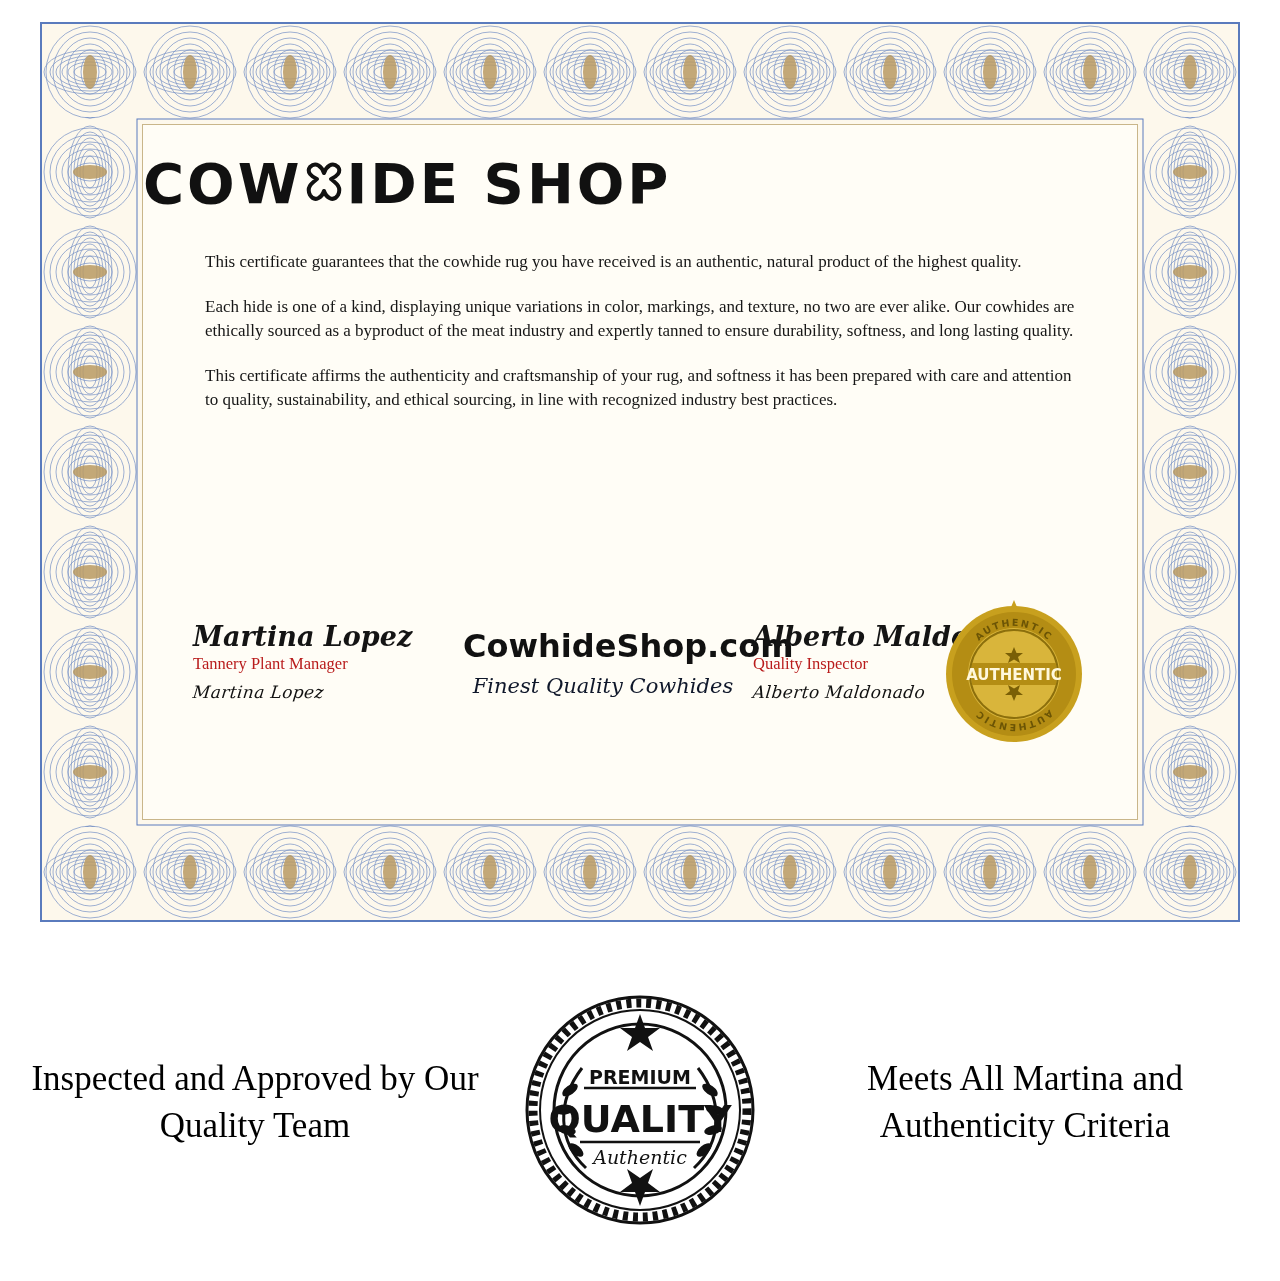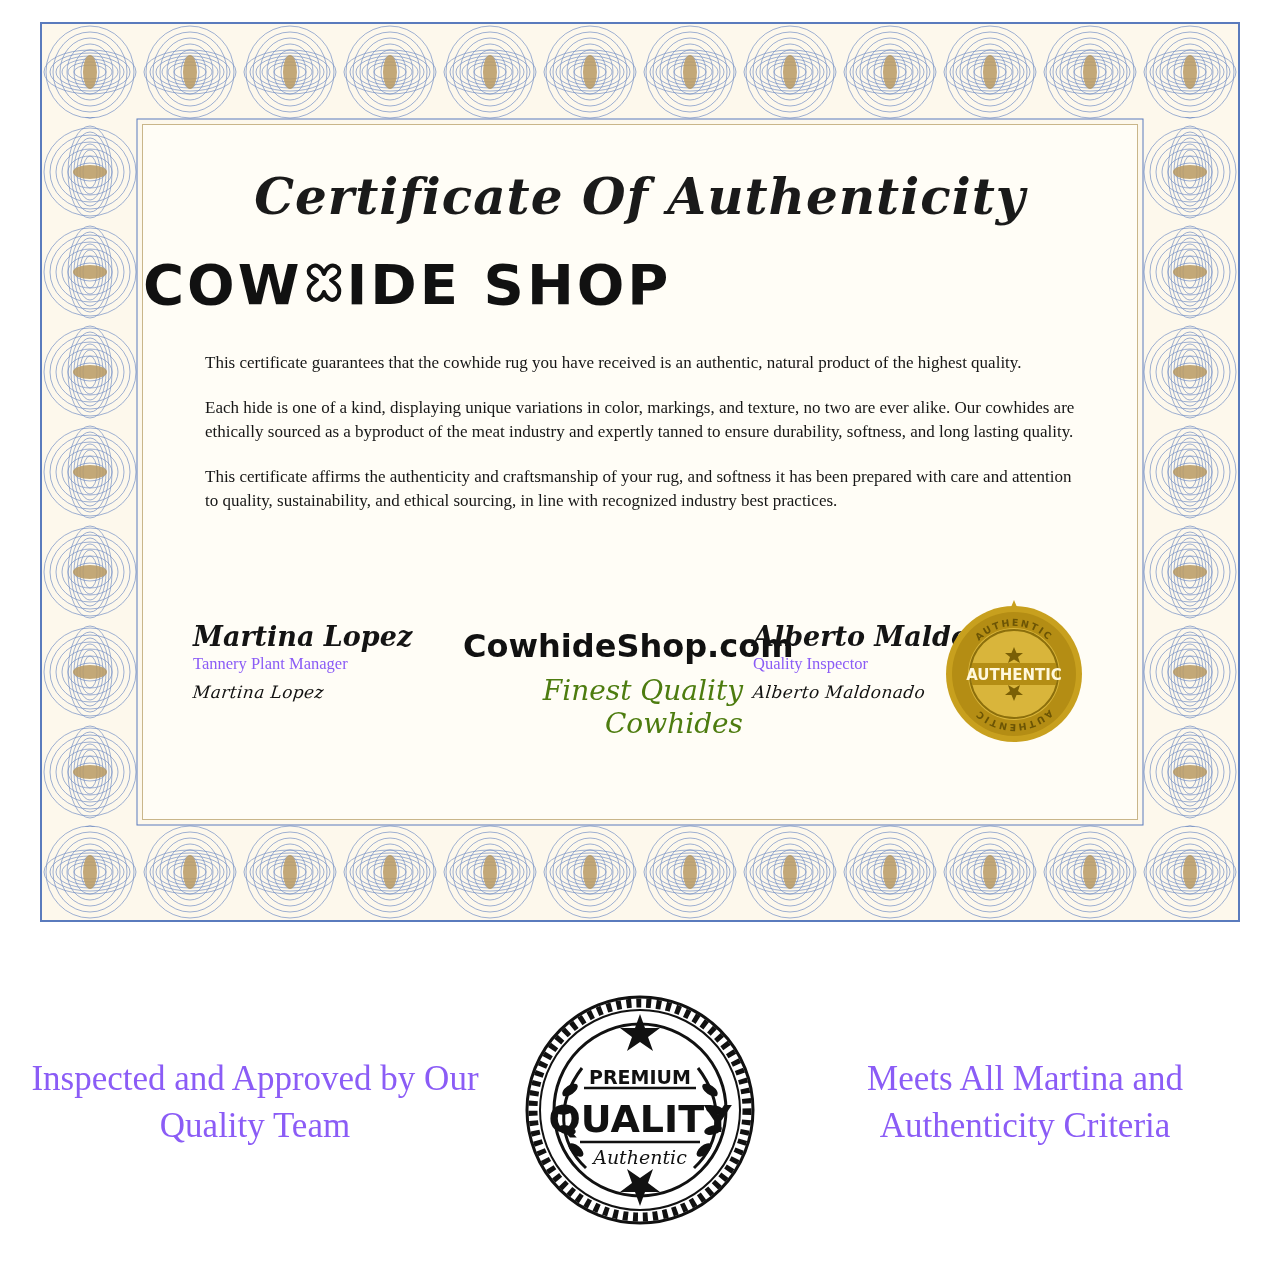--- a/index.html
+++ b/index.html
@@ -96,21 +96,21 @@
     font-family: "DejaVu Serif", serif;
     font-style: italic;
     font-weight: bold;
     font-size: 27px;
     color: #141414;
     white-space: nowrap;
   }
   .sig-role {
     font-family: "Liberation Serif", serif;
     font-size: 16.5px;
-    color: #8b5cf6;
+    color: #b91c1c;
     margin-top: 2px;
   }
   .sig-script {
     font-family: "DejaVu Serif", serif;
     font-style: italic;
     font-size: 17px;
     color: #111;
     margin-top: 8px;
     letter-spacing: 0.4px;
     transform: skewX(-6deg);
@@ -118,24 +118,23 @@
   .center-block { text-align: center; }
   .center-url {
     font-family: "DejaVu Sans", sans-serif;
     font-weight: bold;
     font-size: 32px;
     color: #111;
   }
   .center-tag {
     font-family: "DejaVu Serif", serif;
     font-style: italic;
-    font-size: 28px;
-    color: #4d7c0f;
+    font-size: 21px;
+    color: #0f172a;
     margin-top: 9px;
-    text-align: right;
   }
 
   
   .gold-seal {
     position: absolute;
     right: 18px;
     bottom: 22px;
     width: 150px;
     height: 150px;
   }
@@ -146,21 +145,21 @@
     left: 0;
     top: 960px;
     width: 1280px;
     height: 300px;
   }
   .band-text {
     position: absolute;
     font-family: "Liberation Serif", serif;
     font-size: 35px;
     line-height: 1.35;
-    color: #8b5cf6;
+    color: #000000;
     text-align: center;
     width: 470px;
   }
   .band-left { left: 20px; top: 95px; }
   .band-right { right: 20px; top: 95px; }
   .premium-badge {
     position: absolute;
     left: 520px;
     top: 30px;
     width: 240px;
@@ -219,21 +218,20 @@
     <rect x="0" y="95" width="100" height="710" fill="url(#rosetteV)"></rect>
 
     <rect x="1100" y="95" width="100" height="710" fill="url(#rosetteV)"></rect>
 
     <rect x="1" y="1" width="1198" height="898" fill="none" stroke="#5a7bbd" stroke-width="2"></rect>
     <rect x="97" y="97" width="1006" height="706" fill="none" stroke="#5a7bbd" stroke-width="1"></rect>
   </svg>
 
   <div class="inner-panel">
 
-    <div class="cert-title">Certificate Of Authenticity</div>
 
     <div class="brand">
       <span>COW</span><span class="brand-mark"><svg width="48" height="60" viewBox="0 0 48 60">
             <path d="M10 10 C16 4, 22 10, 24 16 C26 10, 32 4, 38 10 C42 15, 36 20, 31 22 C36 26, 42 30, 38 38 C33 46, 26 40, 24 34 C22 40, 15 46, 10 38 C6 30, 12 26, 17 22 C12 20, 6 15, 10 10 Z" fill="none" stroke="#111" stroke-width="4" stroke-linejoin="round"></path>
           </svg></span><span>IDE SHOP</span>
     </div>
 
     <div class="body-text">
       <p>This certificate guarantees that the cowhide rug you have received is an authentic, natural product of the highest quality.</p>
       <p>Each hide is one of a kind, displaying unique variations in color, markings, and texture, no two are ever alike. Our cowhides are ethically sourced as a byproduct of the meat industry and expertly tanned to ensure durability, softness, and long lasting quality.</p>

